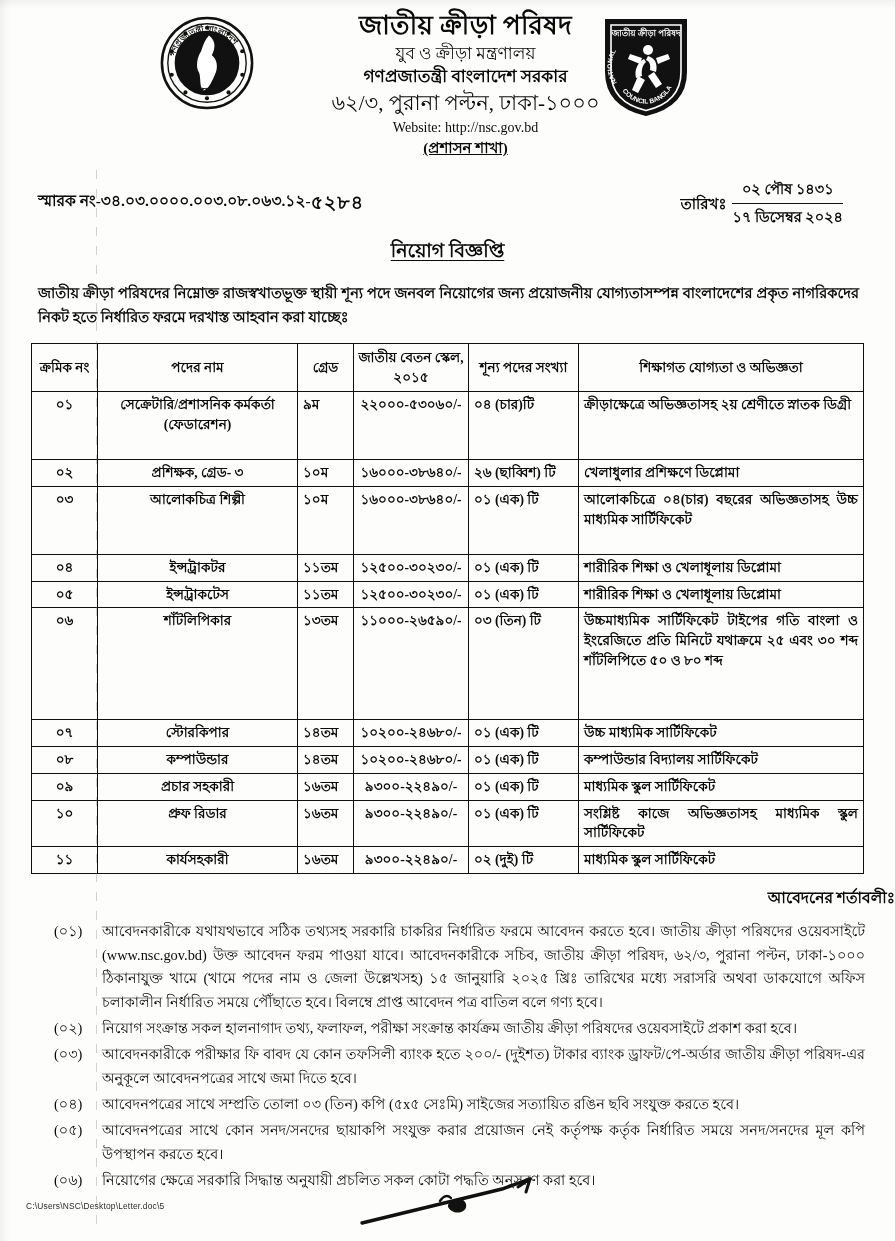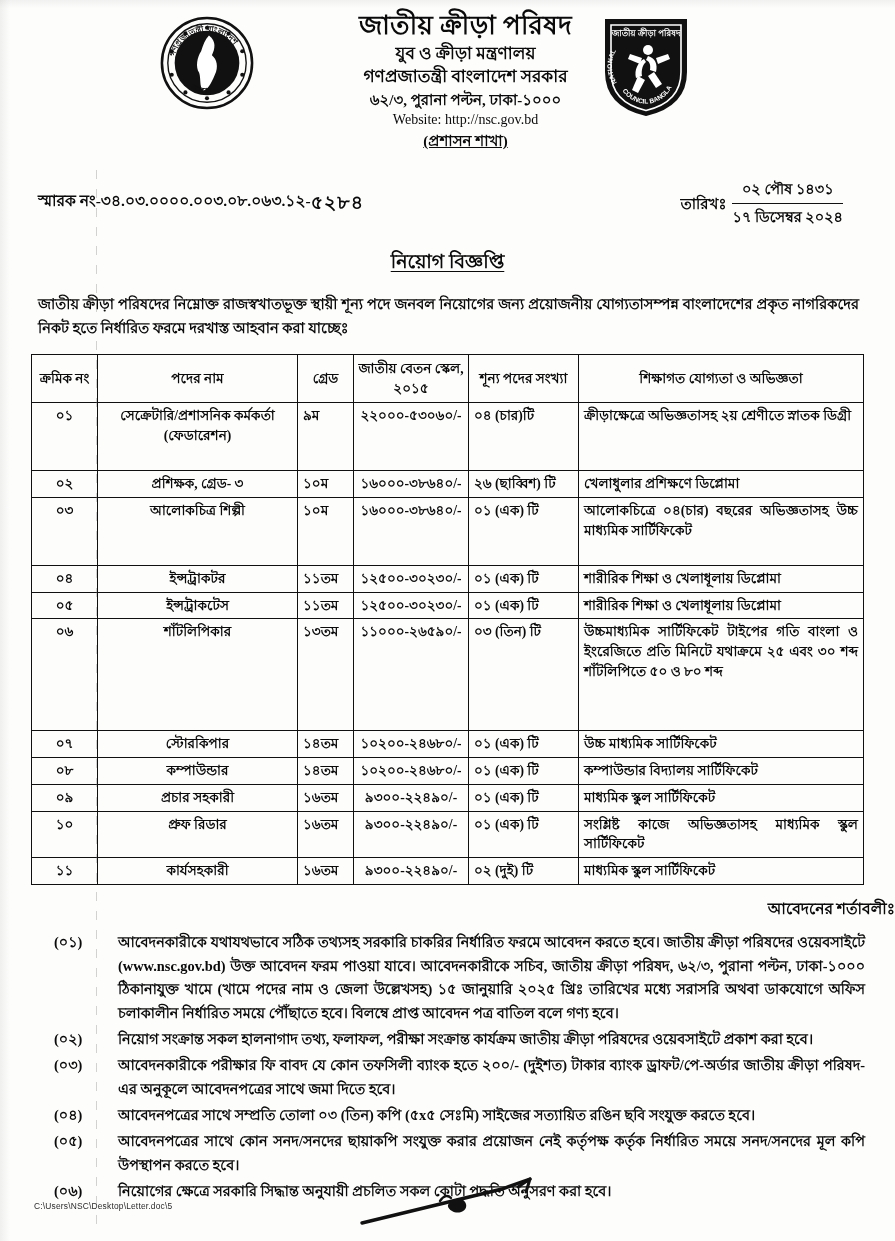--- a/index.html
+++ b/index.html
@@ -68,23 +68,23 @@
   .head-text {
     text-align: center;
     padding-left: 36px;
     line-height: 1.22;
   }
   .org-name {
     font-size: 26px;
     font-weight: bold;
     letter-spacing: .4px;
   }
-  .ministry { font-size: 17px; font-weight: bold; margin-top: 2px; }
+  .ministry { font-size: 17px; font-weight: normal; margin-top: 2px; }
   .govt     { font-size: 17px; font-weight: bold; margin-top: 3px; }
-  .address  { font-size: 15px; font-weight: bold; margin-top: 3px; }
+  .address  { font-size: 21px; font-weight: normal; margin-top: 3px; }
   .website  { font-size: 14px; margin-top: 2px; font-family: "Liberation Serif", serif; }
   .branch {
     font-size: 15px;
     font-weight: bold;
     margin-top: 3px;
     text-decoration: underline;
     display: inline-block;
   }
 
   
@@ -119,21 +119,21 @@
   .date-label { font-size: 15px; font-weight: bold; }
   .date-stack { text-align: center; font-size: 14.5px; font-weight: bold; }
   .date-bn { padding: 0 8px 1px 8px; border-bottom: 1.4px solid #111; }
   .date-en { padding-top: 2px; }
 
   
   .doc-title {
     text-align: center;
     font-size: 19px;
     font-weight: bold;
-    margin-top: 17px;
+    margin-top: 6px;
   }
   .doc-title span { text-decoration: underline; text-underline-offset: 3px; }
 
   .intro {
     margin: 14px 36px 0 38px;
     font-size: 14.6px;
     font-weight: bold;
     line-height: 1.62;
     text-align: justify;
   }
@@ -176,36 +176,35 @@
     text-align: right;
     font-size: 15.5px;
     font-weight: bold;
     margin-top: 12px;
   }
   .cond-list { margin: 8px 30px 0 40px; }
   .cond-item {
     display: flex;
     align-items: flex-start;
     font-size: 14.4px;
-    font-weight: bold;
+    font-weight: normal;
     line-height: 1.66;
     margin-bottom: 2px;
-    gap: 16px;
   }
   .cond-no {
     flex: 0 0 62px;
     text-align: left;
     padding-left: 14px;
   }
   .cond-text { flex: 1 1 auto; text-align: justify; }
 
   
   .file-path {
     position: absolute;
-    left: 34px;
+    left: 26px;
     bottom: 30px;
     font-size: 8.4px;
     font-family: "Liberation Sans", sans-serif;
     color: #2a2a2a;
     letter-spacing: .2px;
   }
   .signature {
     position: absolute;
     left: 352px;
     bottom: 8px;

